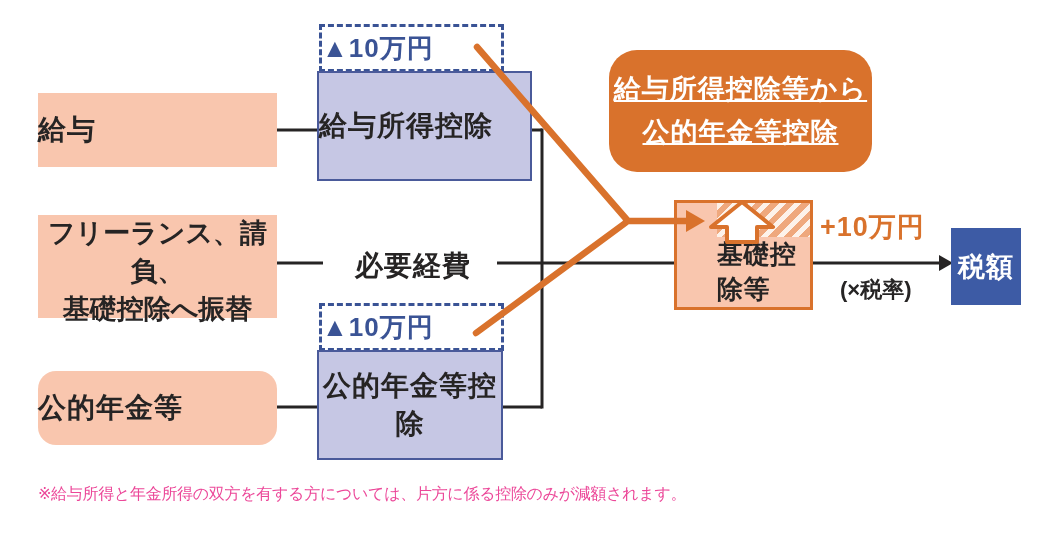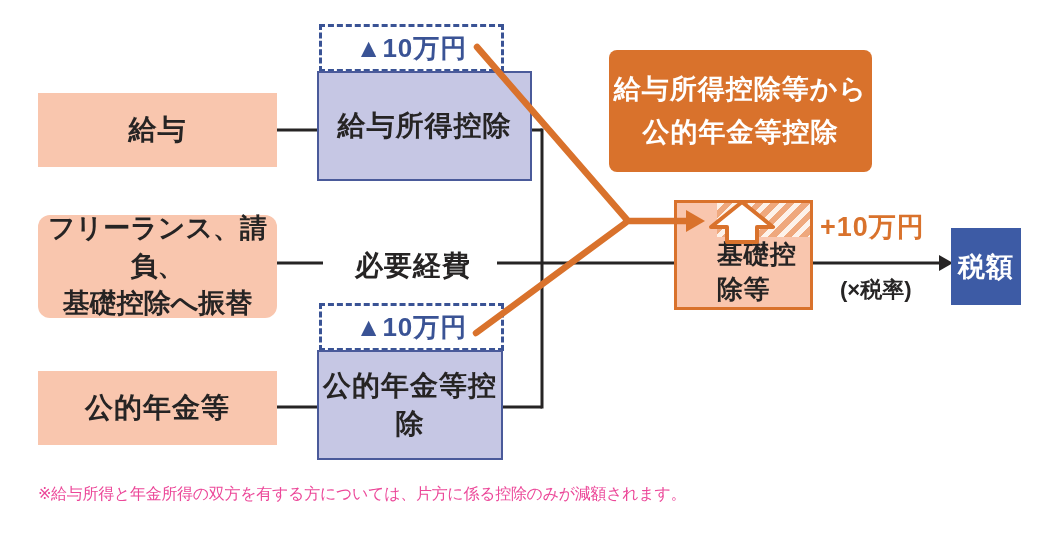--- a/index.html
+++ b/index.html
@@ -12,34 +12,34 @@
     --c-ink:#262424;
     --c-hatch-orange:#efa87d;
     --c-hatch-light:#fdf2ea;
   }
   html,body{margin:0;padding:0;background:#fff;}
   body{font-family:"Liberation Sans","DejaVu Sans",sans-serif;color:var(--c-ink);}
   .canvas{position:relative;width:1058px;height:541px;background:#fff;overflow:hidden;}
   .layer{position:absolute;left:0;top:0;width:1058px;height:541px;}
   .lines-black{z-index:1;}
   .lines-orange{z-index:3;}
-  .box{position:absolute;z-index:2;display:flex;align-items:center;justify-content:center;
+  .box{position:absolute;z-index:2;display:flex;align-items:center;justify-content:flex-start;
        text-align:center;box-sizing:border-box;}
   .pink{background:var(--c-pink);font-size:28px;font-weight:600;letter-spacing:1px;}
   .pink.multiline{font-size:27px;line-height:1.4;flex-direction:column;letter-spacing:0;}
   .purple{background:var(--c-purple);border:2px solid var(--c-purple-border);
           font-size:28px;font-weight:600;letter-spacing:1px;}
   .dashed{background:#fff;border:3px dashed var(--c-deep-blue);
           color:var(--c-deep-blue);font-size:26px;font-weight:700;letter-spacing:1px;}
   .expenses-label{position:absolute;z-index:2;font-size:28px;font-weight:600;
           letter-spacing:1px;text-align:center;}
   .callout{position:absolute;z-index:2;background:var(--c-orange);color:#fff;
-          border-radius:8px;display:flex;flex-direction:column;align-items:center;
+          border-radius:28px;display:flex;flex-direction:column;align-items:center;
           justify-content:center;font-size:27px;font-weight:700;line-height:1.6;
-          letter-spacing:1px;text-align:center;}
+          letter-spacing:1px;text-align:center;text-decoration:underline;}
   .basic-box{position:absolute;z-index:2;background:var(--c-pink);
           border:3.5px solid var(--c-orange);box-sizing:border-box;
           display:flex;flex-direction:column;}
   .hatch{height:42px;width:100%;
           background:repeating-linear-gradient(135deg,var(--c-hatch-light) 0 5px,var(--c-hatch-orange) 5px 11px);}
   .basic-label{flex:1;display:flex;align-items:center;justify-content:center;
           font-size:26px;font-weight:600;letter-spacing:0.5px;}
   .plus-label{position:absolute;z-index:2;color:var(--c-orange);font-size:27px;font-weight:700;letter-spacing:1px;}
   .rate-label{position:absolute;z-index:2;font-size:22px;font-weight:600;}
   .tax-box{position:absolute;z-index:2;background:var(--c-tax-blue);color:#fff;
@@ -57,26 +57,26 @@
     <line x1="542" y1="128.5" x2="542" y2="408.5" stroke="var(--c-ink)" stroke-width="3"></line>
     <line x1="277" y1="263" x2="323" y2="263" stroke="var(--c-ink)" stroke-width="3"></line>
     <line x1="497" y1="263" x2="941" y2="263" stroke="var(--c-ink)" stroke-width="3"></line>
     <polygon points="939,255 953,263 939,271" fill="var(--c-ink)"></polygon>
   </svg>
 
   <div class="box pink" style="left:38px;top:93px;width:239px;height:74px;">
     <span>給与</span>
   </div>
 
-  <div class="box pink multiline" style="left:38px;top:215px;width:239px;height:103px;border-radius:12px;">
+  <div class="box pink multiline" style="left:38px;top:215px;width:239px;height:103px;">
     <span>フリーランス、請負、</span>
     <span>基礎控除へ振替</span>
   </div>
 
-  <div class="box pink" style="left:38px;top:371px;width:239px;height:74px;">
+  <div class="box pink" style="left:38px;top:371px;width:239px;height:74px;border-radius:18px;">
     <span>公的年金等</span>
   </div>
 
   <div class="box dashed" style="left:319px;top:24px;width:185px;height:48px;">
     <span>▲10万円</span>
   </div>
 
   <div class="box purple" style="left:317px;top:71px;width:215px;height:110px;">
     <span>給与所得控除</span>
   </div>

